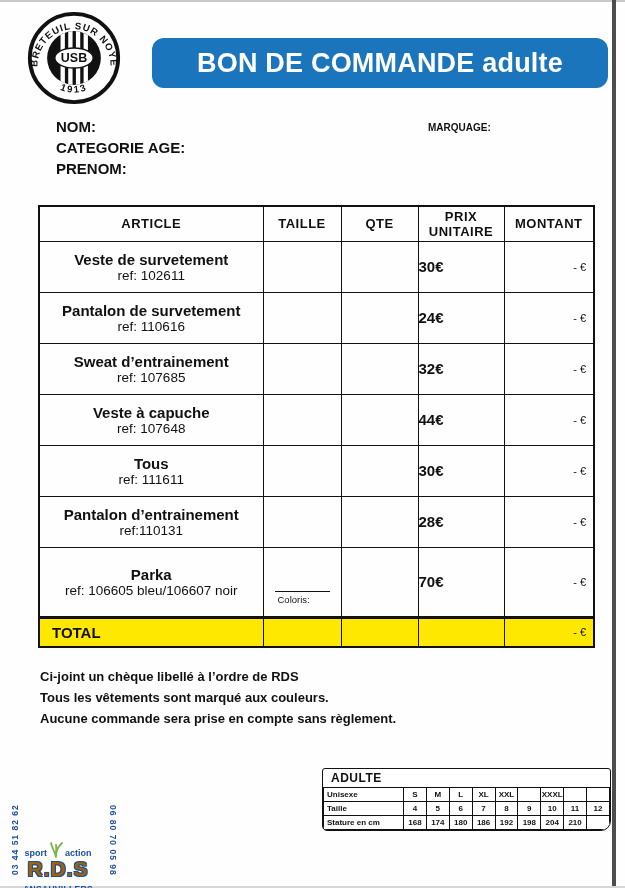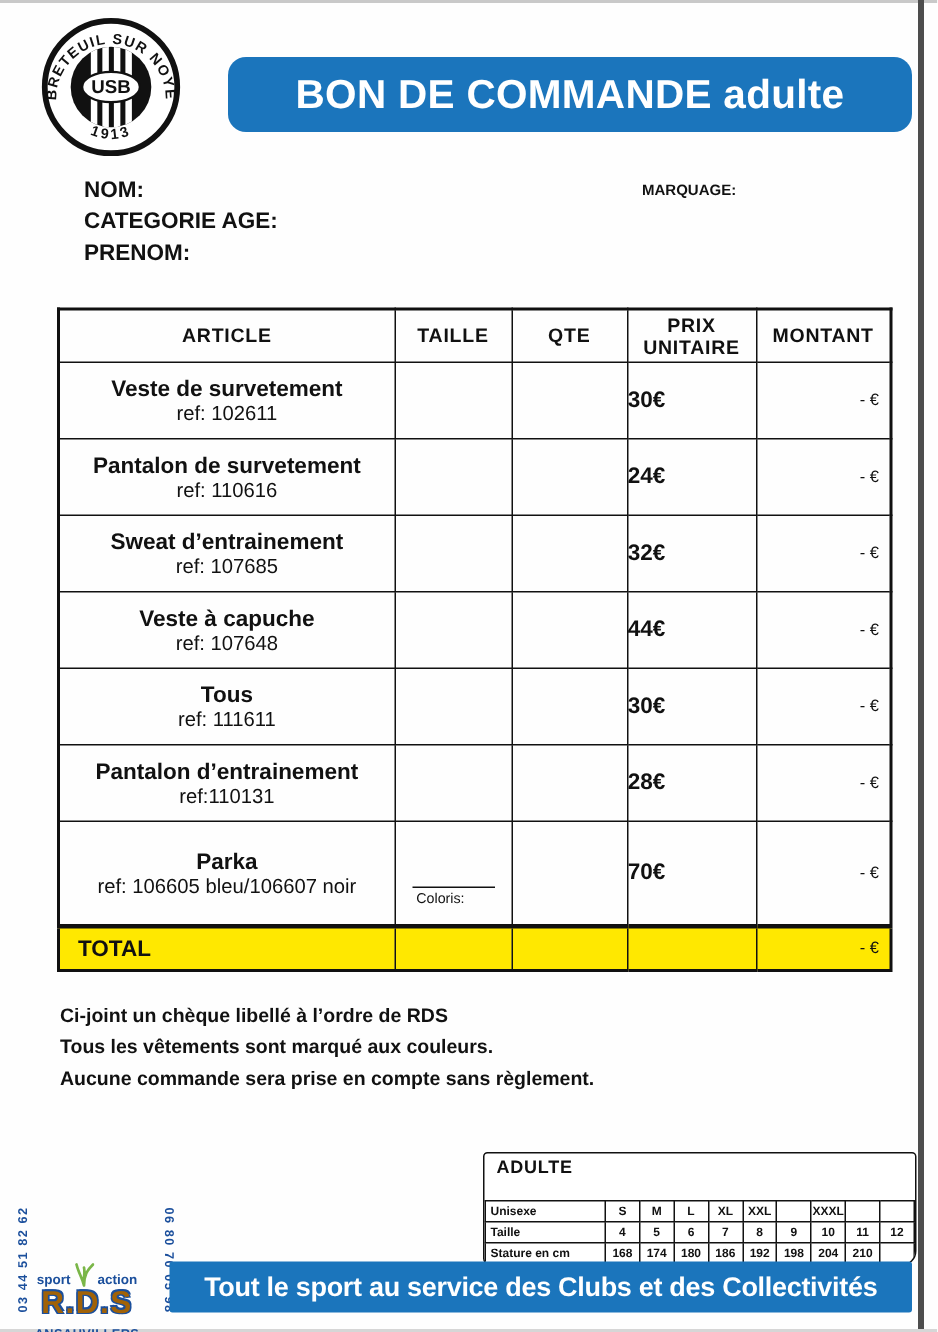--- a/index.html
+++ b/index.html
@@ -43,21 +43,21 @@
   tr.total-row td { background:#ffe800; height:30px; border-top:3px solid #111; border-bottom:2px solid #111; }
   td.total-label { font-size:15px; font-weight:bold; text-align:left; padding-left:12px; }
 
   
   .notes { position:absolute; left:40px; top:666px; font-size:13px; font-weight:bold; line-height:21px; }
 
   
   .size-chart { position:absolute; left:322px; top:768px; width:289px; border:1.5px solid #111;
     border-radius:3px 3px 10px 5px; overflow:hidden; background:#fff; }
   .sc-title { font-size:12px; font-weight:bold; padding:2px 0 2px 8px; letter-spacing:0.5px; }
-  table.sc { border-collapse:collapse; width:100%; table-layout:fixed;margin-top:13px; }
+  table.sc { border-collapse:collapse; width:100%; table-layout:fixed; }
   table.sc td { border:1px solid #111; font-size:8px; font-weight:bold; height:14px; text-align:center; overflow:hidden; }
   table.sc td.sc-label { text-align:left; padding-left:3px; }
   table.sc col.lbl { width:80px; }
 
   
   .rds { position:absolute; left:10px; top:794px; width:108px; height:92px; }
   .rds .phone-left, .rds .phone-right { position:absolute; top:4px; bottom:4px; width:11px;
     color:#1b4f9c; font-size:8.5px; font-weight:bold; writing-mode:vertical-rl; text-align:center; letter-spacing:1px; }
   .rds .phone-left { left:0; transform:rotate(180deg); }
   .rds .phone-right { right:0; }
@@ -300,17 +300,14 @@
         <svg width="14" height="16" viewBox="0 0 14 16">
           <path d="M7 15 C5.5 9 3.5 7 2 1 M7 15 C7 8 9 5 13 1 M7 15 C6.2 10 8 8 7 3" stroke="#7ab648" stroke-width="1.8" fill="none" stroke-linecap="round"></path>
         </svg>
         <span>action</span>
       </div>
       <div class="rds-name">R.D.S</div>
       <div class="rds-city">ANSAUVILLERS</div>
     </div>
   </div>
 
-  <div class="bottom-banner">
-    <span>Tout le sport au service des Clubs et des Collectivités</span>
-  </div>
 
 </div>
 
 </body></html>

